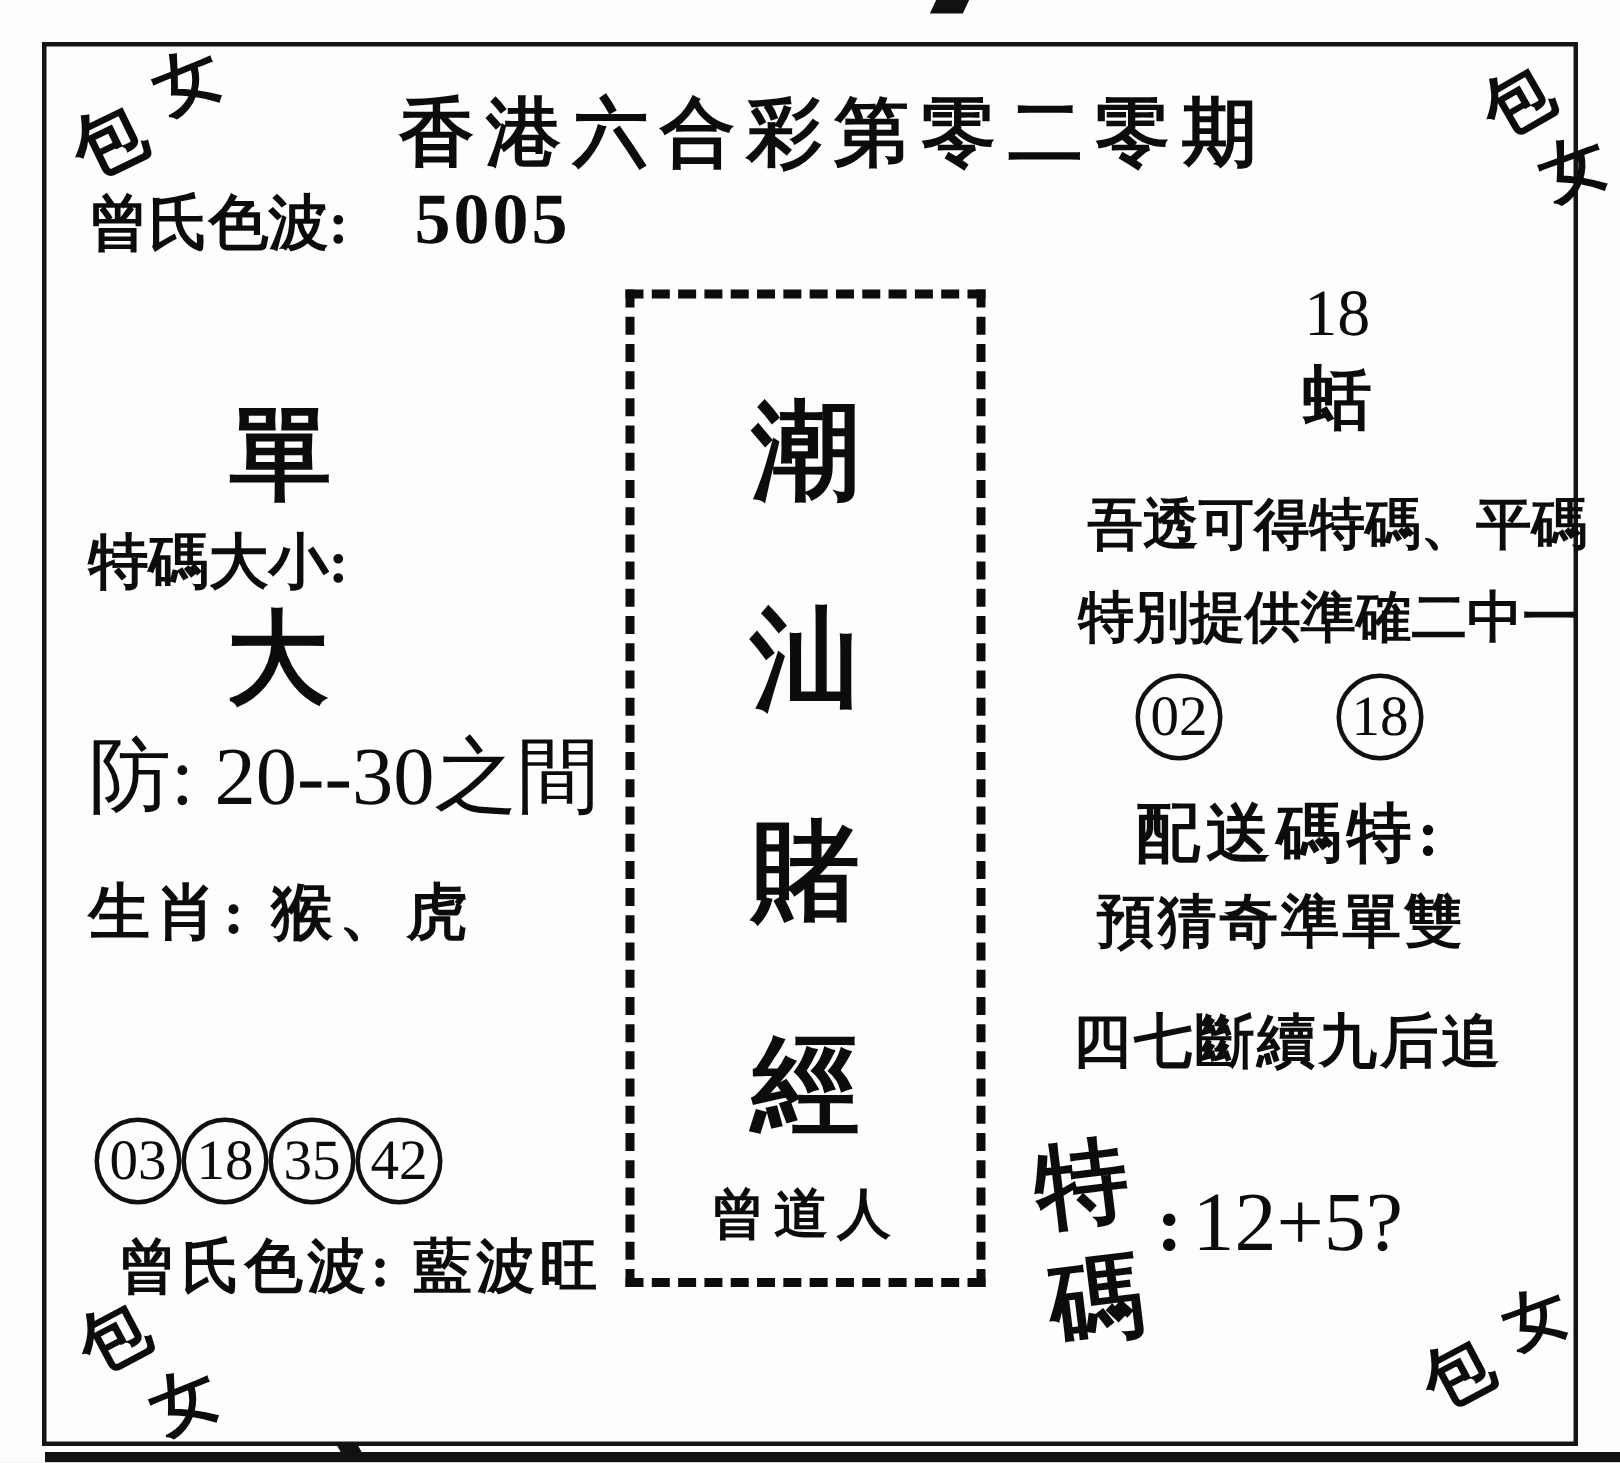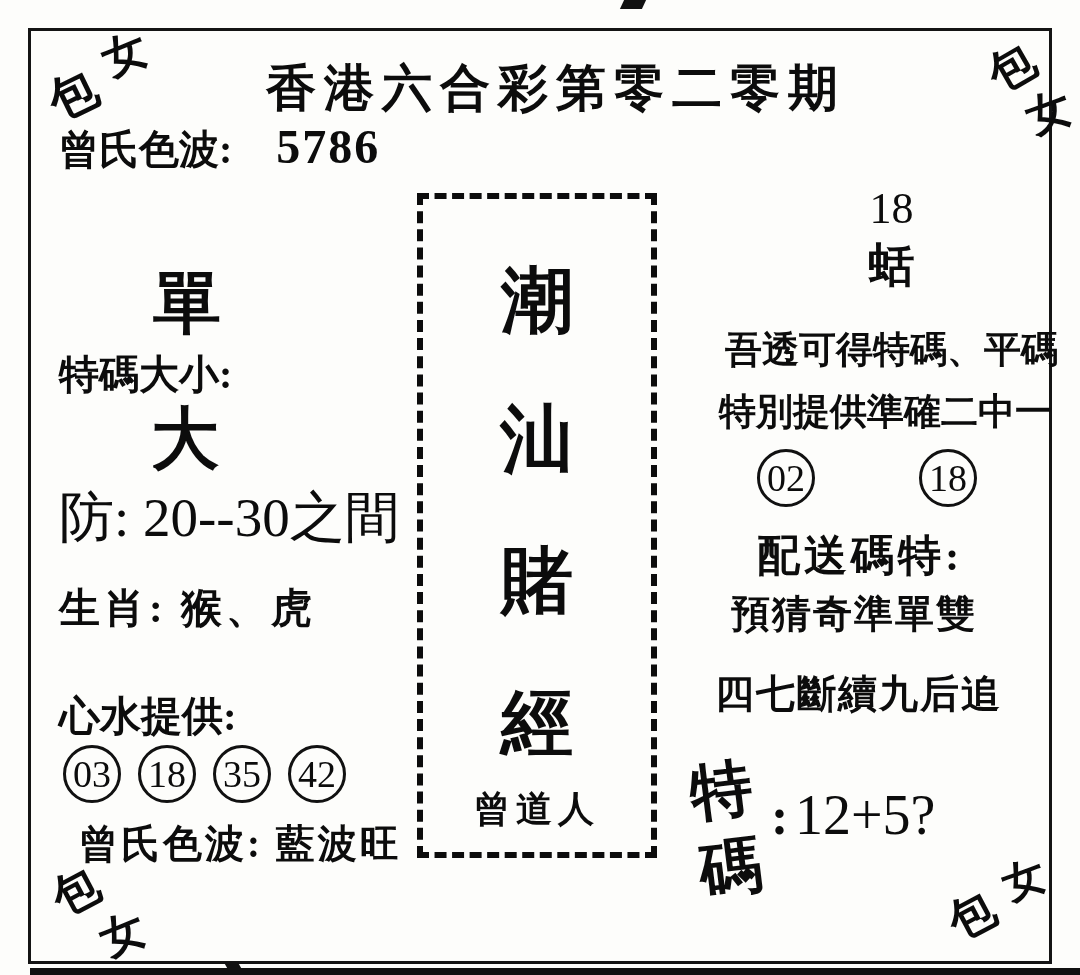--- a/index.html
+++ b/index.html
@@ -34,21 +34,21 @@
   .password-label{font-size:40px;font-weight:bold;}
   .password-value{font-size:48px;font-weight:bold;margin-left:44px;letter-spacing:2px;}
   .oddeven-label{left:28px;top:166px;font-size:40px;font-weight:bold;white-space:nowrap;}
   .big-char{font-size:68px;font-weight:bold;line-height:1;}
   .oddeven-value{left:122px;top:238px;}
   .size-label{left:28px;top:316px;font-size:40px;font-weight:bold;white-space:nowrap;}
   .size-value{left:120px;top:374px;}
   .guard-line{left:28px;top:450px;font-size:55px;font-weight:normal;white-space:nowrap;}
   .zodiac-line{left:28px;top:550px;font-size:41px;font-weight:bold;white-space:nowrap;letter-spacing:4px;}
   .tips-label{left:28px;top:658px;font-size:41px;font-weight:bold;white-space:nowrap;}
-  .tips-circles{left:32px;top:714px;display:flex;gap:17px;}
+  .tips-circles{left:32px;top:714px;display:flex;}
   .num-circle{
     width:58px;height:58px;border:3px solid #111;border-radius:50%;
     display:flex;align-items:center;justify-content:center;
     font-size:38px;font-weight:normal;background:transparent;
   }
   .colorwave-line{left:48px;top:786px;font-size:39px;font-weight:bold;white-space:nowrap;letter-spacing:3px;}
   
   .center-box{
     left:386px;top:162px;width:240px;height:665px;
     border:6px dashed #0c0c0c;
@@ -59,21 +59,21 @@
   .vchar.c1{margin-top:66px;}
   .vchar.c2{margin-top:70px;}
   .vchar.c3{margin-top:70px;}
   .signature{font-size:36px;font-weight:bold;margin-top:26px;letter-spacing:6px;white-space:nowrap;}
   
   .mystic-line{left:688px;top:100px;font-size:36px;font-weight:bold;white-space:nowrap;}
   .mystic-number{left:688px;top:152px;width:345px;text-align:center;font-size:44px;}
   .mystic-char{left:688px;top:204px;width:345px;text-align:center;font-size:46px;font-weight:bold;}
   .r-line1{left:694px;top:294px;font-size:37px;font-weight:bold;white-space:nowrap;}
   .r-line2{left:688px;top:356px;font-size:37px;font-weight:bold;white-space:nowrap;}
-  .pair-circles{left:726px;top:418px;display:flex;gap:104px;}
+  .pair-circles{left:726px;top:418px;display:flex;gap:76px;}
   .delivery-label{left:726px;top:496px;font-size:43px;font-weight:bold;white-space:nowrap;letter-spacing:4px;text-align:right;}
   .verse1{left:700px;top:556px;font-size:39px;font-weight:bold;white-space:nowrap;letter-spacing:2px;}
   .verse2{left:684px;top:636px;font-size:39px;font-weight:bold;white-space:nowrap;letter-spacing:2px;}
   .special-label{
     left:664px;top:728px;display:flex;flex-direction:column;align-items:center;
     transform:rotate(-7deg);
   }
   .special-label .sc{font-size:62px;font-weight:bold;line-height:1;}
   .special-label .sc2{margin-top:16px;}
   .special-colon{left:740px;top:756px;font-size:52px;font-weight:bold;}
@@ -108,32 +108,31 @@
     <span class="abs corner-mark mk-tr-nv">女</span>
     <span class="abs corner-mark mk-bl-bao">包</span>
     <span class="abs corner-mark mk-bl-nv">女</span>
     <span class="abs corner-mark mk-br-nv">女</span>
     <span class="abs corner-mark mk-br-bao">包</span>
 
     <div class="abs title">香港六合彩第零二零期</div>
 
     <div class="abs row password-row">
       <span class="password-label">曾氏色波:</span>
-      <span class="password-value">5786</span>
+      <span class="password-value">5005</span>
     </div>
 
     <div class="abs big-char oddeven-value">單</div>
 
     <div class="abs size-label">特碼大小:</div>
     <div class="abs big-char size-value">大</div>
 
     <div class="abs guard-line">防: 20--30之間</div>
     <div class="abs zodiac-line">生肖: 猴、虎</div>
 
-    <div class="abs tips-label">心水提供:</div>
     <div class="abs tips-circles">
       <span class="num-circle">03</span>
       <span class="num-circle">18</span>
       <span class="num-circle">35</span>
       <span class="num-circle">42</span>
     </div>
 
     <div class="abs colorwave-line">曾氏色波: 藍波旺</div>
 
     <div class="abs center-box">

